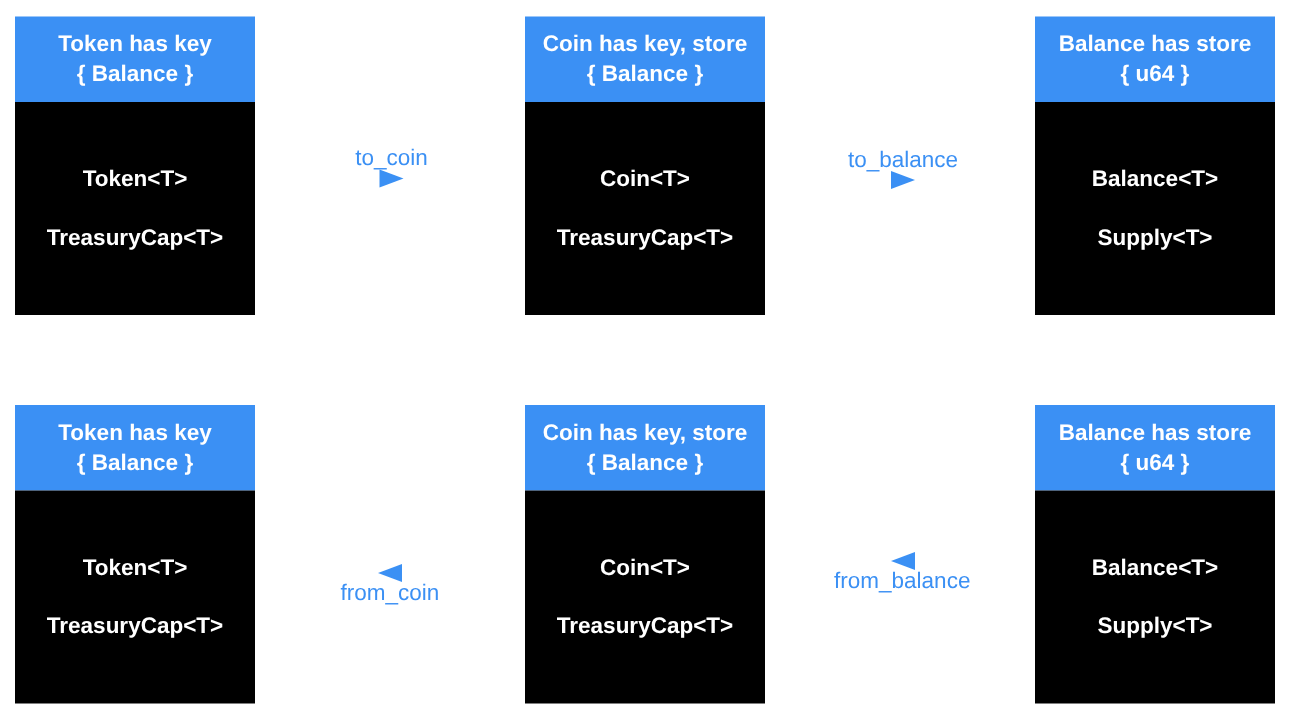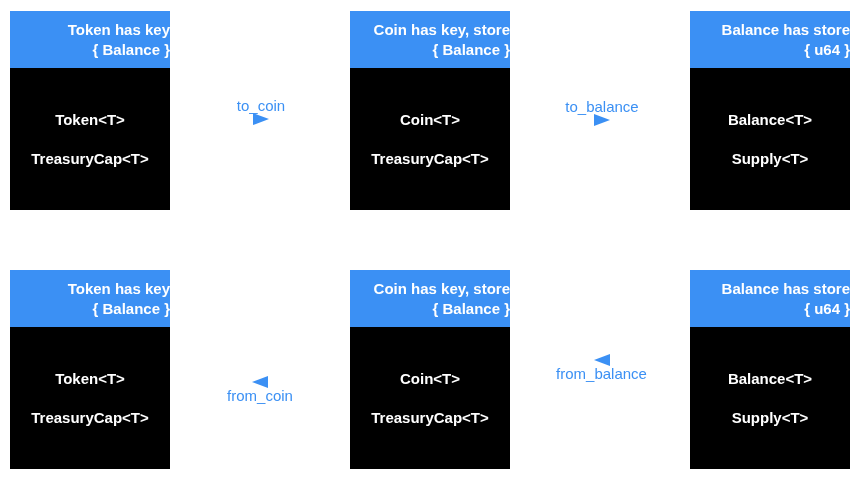--- a/index.html
+++ b/index.html
@@ -25,21 +25,21 @@
     width:160px;
     display:flex;
     flex-direction:column;
   }
   .node-header{
     height:57px;
     background:var(--blue);
     color:var(--white);
     display:flex;
     flex-direction:column;
-    align-items:flex-end;
+    align-items:center;
     justify-content:center;
     gap:1px;
     font-size:15px;
     font-weight:700;
     line-height:19px;
     text-align:center;
   }
   .node-body{
     height:142px;
     background:var(--black);
@@ -170,20 +170,20 @@
     </div>
   </div>
 
   <div class="arrow" style="left:174px;top:376px;width:172px">
     <span class="head-l"></span>
     <span class="seg"></span>
     <span class="albl">from_coin</span>
     <span class="seg"></span>
   </div>
 
-  <div class="arrow" style="left:513px;top:354px;width:177px">
+  <div class="arrow" style="left:513px;top:368px;width:177px">
     <span class="head-l"></span>
     <span class="seg"></span>
     <span class="albl">from_balance</span>
     <span class="seg"></span>
   </div>
 
 </div>
 
 </body></html>

